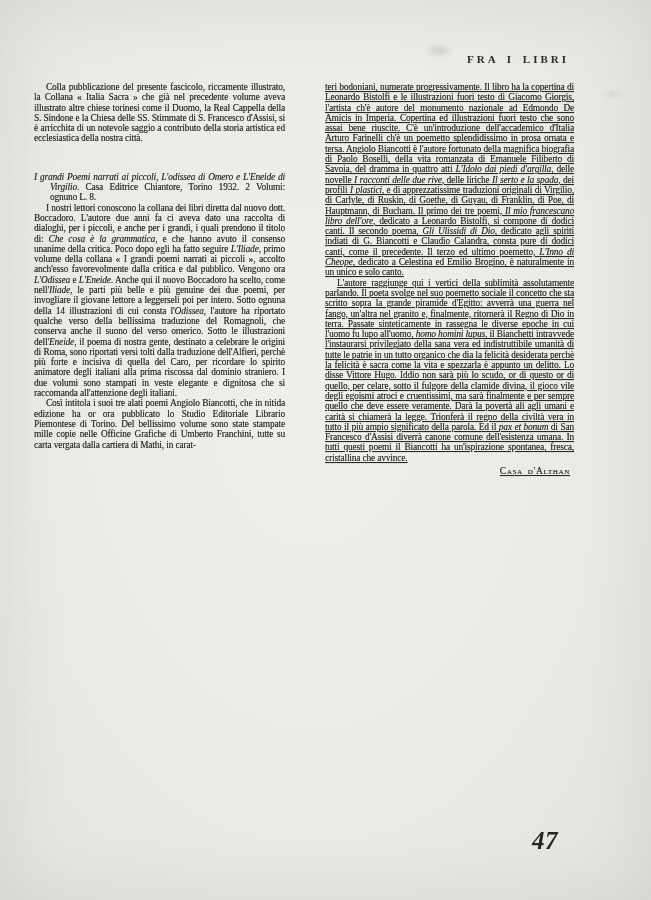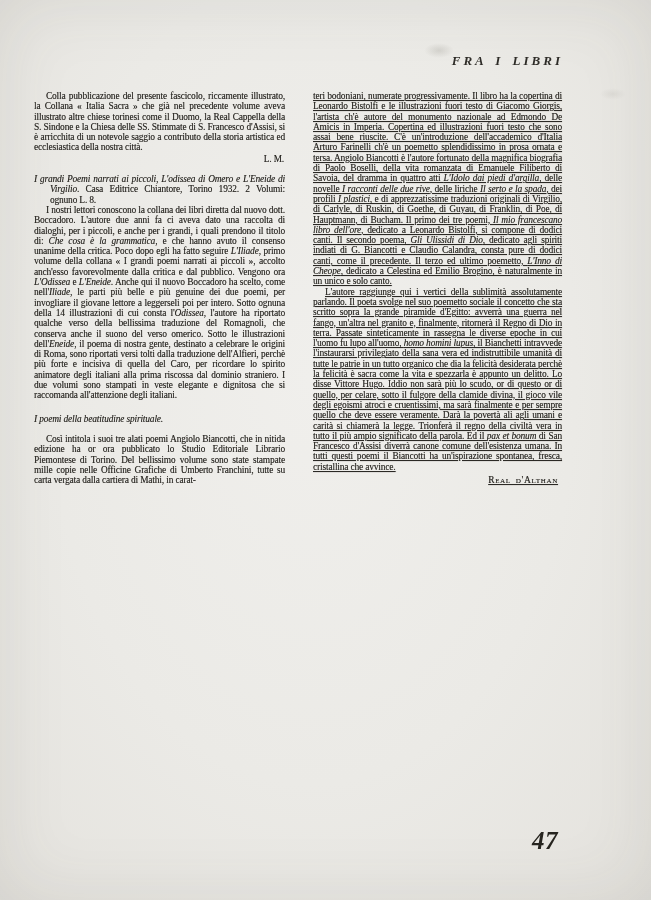--- a/index.html
+++ b/index.html
@@ -12,55 +12,54 @@
     background: radial-gradient(ellipse at 48% 42%, #f0efec 0%, #ebeae6 55%, #e4e2dd 100%);
     color: #2b2925;
     font-family: "Liberation Serif", serif;
     overflow: hidden;
     box-shadow: inset 0 0 70px rgba(70, 66, 58, 0.10);
   }
 
   .running-head {
     position: absolute;
     top: 53px;
-    right: 88px;
-    font-size: 13px;
+    right: 82px;
+    font-size: 11px;
     font-weight: bold;
-    font-style: italic;
     letter-spacing: 3px;
     word-spacing: 3px;
     white-space: nowrap;
     color: #2e2c28;
   }
 
   .columns {
     position: absolute;
     left: 34px;
-    top: 91px;
+    top: 82px;
     display: flex;
-    gap: 28px;
+    gap: 40px;
   }
 
   .col {
     font-size: 9.3px;
     line-height: 10.3px;
     letter-spacing: -0.12px;
     text-shadow: 0.15px 0.15px 0.3px rgba(43, 41, 37, 0.55);
   }
   .col.left  { width: 251px; }
   .col.right { width: 249px; text-decoration: underline; }
 
   .block { text-align: justify; }
   .block .it { font-style: italic; }
 
   .paragraph.indent { text-indent: 12px; }
   .gap { }
 
   .bib-entry {
-    margin-top: 10px;
+    margin-top: 28px;
     padding-left: 16px;
     text-indent: -16px;
   }
 
   .heading {
     margin-top: 13px;
     margin-bottom: 10px;
     text-align: left;
   }
 
@@ -115,27 +114,25 @@
 
 <div class="page" style="color: rgb(43, 41, 37);">
   <div class="smudge"></div>
   <div class="smudge-2"></div>
 
   <div class="running-head">FRA I LIBRI</div>
 
   <div class="columns">
     <div class="col left">
         <div class="block paragraph indent"><span class="rm">Colla pubblicazione del presente fascicolo, riccamente illustrato, la Collana « Italia Sacra » che già nel precedente volume aveva illustrato altre chiese torinesi come il Duomo, la Real Cappella della S. Sindone e la Chiesa delle SS. Stimmate di S. Francesco d'Assisi, si è arricchita di un notevole saggio a contributo della storia artistica ed ecclesiastica della nostra città.</span></div>
-        <div class="block signature"><span class="rm">L. M.</span></div>
         <div class="block bib-entry"><span class="it">I grandi Poemi narrati ai piccoli</span><span class="rm">, </span><span class="it">L'odissea di Omero e L'Eneide di Virgilio</span><span class="rm">. Casa Editrice Chiantore, Torino 1932. 2 Volumi: ognuno L. 8.</span></div>
         <div class="block paragraph indent gap"><span class="rm">I nostri lettori conoscono la collana dei libri diretta dal nuovo dott. Boccadoro. L'autore due anni fa ci aveva dato una raccolta di dialoghi, per i piccoli, e anche per i grandi, i quali prendono il titolo di: </span><span class="it">Che cosa è la grammatica</span><span class="rm">, e che hanno avuto il consenso unanime della critica. Poco dopo egli ha fatto seguire </span><span class="it">L'Iliade</span><span class="rm">, primo volume della collana « I grandi poemi narrati ai piccoli », accolto anch'esso favorevolmente dalla critica e dal pubblico. Vengono ora </span><span class="it">L'Odissea</span><span class="rm"> e </span><span class="it">L'Eneide</span><span class="rm">. Anche qui il nuovo Boccadoro ha scelto, come nell'</span><span class="it">Iliade</span><span class="rm">, le parti più belle e più genuine dei due poemi, per invogliare il giovane lettore a leggerseli poi per intero. Sotto ognuna della 14 illustrazioni di cui consta l'</span><span class="it">Odissea</span><span class="rm">, l'autore ha riportato qualche verso della bellissima traduzione del Romagnoli, che conserva anche il suono del verso omerico. Sotto le illustrazioni dell'</span><span class="it">Eneide</span><span class="rm">, il poema di nostra gente, destinato a celebrare le origini di Roma, sono riportati versi tolti dalla traduzione dell'Alfieri, perchè più forte e incisiva di quella del Caro, per ricordare lo spirito animatore degli italiani alla prima riscossa dal dominio straniero. I due volumi sono stampati in veste elegante e dignitosa che si raccomanda all'attenzione degli italiani.</span></div>
-        <div class="block heading"><span class="it">I poemi della beatitudine spirituale.</span></div>
         <div class="block paragraph indent"><span class="rm">Così intitola i suoi tre alati poemi Angiolo Biancotti, che in nitida edizione ha or ora pubblicato lo Studio Editoriale Librario Piemontese di Torino. Del bellissimo volume sono state stampate mille copie nelle Officine Grafiche di Umberto Franchini, tutte su carta vergata dalla cartiera di Mathi, in carat-</span></div>
       </div>
     <div class="col right">
         <div class="block paragraph"><span class="rm">teri bodoniani, numerate progressivamente. Il libro ha la copertina di Leonardo Bistolfi e le illustrazioni fuori testo di Giacomo Giorgis, l'artista ch'è autore del monumento nazionale ad Edmondo De Amicis in Imperia. Copertina ed illustrazioni fuori testo che sono assai bene riuscite. C'è un'introduzione dell'accademico d'Italia Arturo Farinelli ch'è un poemetto splendidissimo in prosa ornata e tersa. Angiolo Biancotti è l'autore fortunato della magnifica biografia di Paolo Boselli, della vita romanzata di Emanuele Filiberto di Savoia, del dramma in quattro atti </span><span class="it">L'Idolo dai piedi d'argilla</span><span class="rm">, delle novelle </span><span class="it">I racconti delle due rive</span><span class="rm">, delle liriche </span><span class="it">Il serto e la spada</span><span class="rm">, dei profili </span><span class="it">I plastici</span><span class="rm">, e di apprezzatissime traduzioni originali di Virgilio, di Carlyle, di Ruskin, di Goethe, di Guyau, di Franklin, di Poe, di Hauptmann, di Bucham. Il primo dei tre poemi, </span><span class="it">Il mio francescano libro dell'ore</span><span class="rm">, dedicato a Leonardo Bistolfi, si compone di dodici canti. Il secondo poema, </span><span class="it">Gli Ulissidi di Dio</span><span class="rm">, dedicato agli spiriti indiati di G. Biancotti e Claudio Calandra, consta pure di dodici canti, come il precedente. Il terzo ed ultimo poemetto, </span><span class="it">L'Inno di Cheope</span><span class="rm">, dedicato a Celestina ed Emilio Brogino, è naturalmente in un unico e solo canto.</span></div>
         <div class="block paragraph indent"><span class="rm">L'autore raggiunge qui i vertici della sublimità assolutamente parlando. Il poeta svolge nel suo poemetto sociale il concetto che sta scritto sopra la grande piramide d'Egitto: avverrà una guerra nel fango, un'altra nel granito e, finalmente, ritornerà il Regno di Dio in terra. Passate sinteticamente in rassegna le diverse epoche in cui l'uomo fu lupo all'uomo, </span><span class="it">homo homini lupus</span><span class="rm">, il Bianchetti intravvede l'instaurarsi privilegiato della sana vera ed indistruttibile umanità di tutte le patrie in un tutto organico che dia la felicità desiderata perchè la felicità è sacra come la vita e spezzarla è appunto un delitto. Lo disse Vittore Hugo. Iddio non sarà più lo scudo, or di questo or di quello, per celare, sotto il fulgore della clamide divina, il gioco vile degli egoismi atroci e cruentissimi, ma sarà finalmente e per sempre quello che deve essere veramente. Darà la povertà ali agli umani e carità si chiamerà la legge. Trionferà il regno della civiltà vera in tutto il più ampio significato della parola. Ed il </span><span class="it">pax et bonum</span><span class="rm"> di San Francesco d'Assisi diverrà canone comune dell'esistenza umana. In tutti questi poemi il Biancotti ha un'ispirazione spontanea, fresca, cristallina che avvince.</span></div>
-        <div class="block signature-caps"><span class="rm">Real d'Althan</span></div>
+        <div class="block signature-caps"><span class="rm">Casa d'Althan</span></div>
       </div>
   </div>
 
   <div class="folio">47</div>
 </div>
 
 </body></html>

